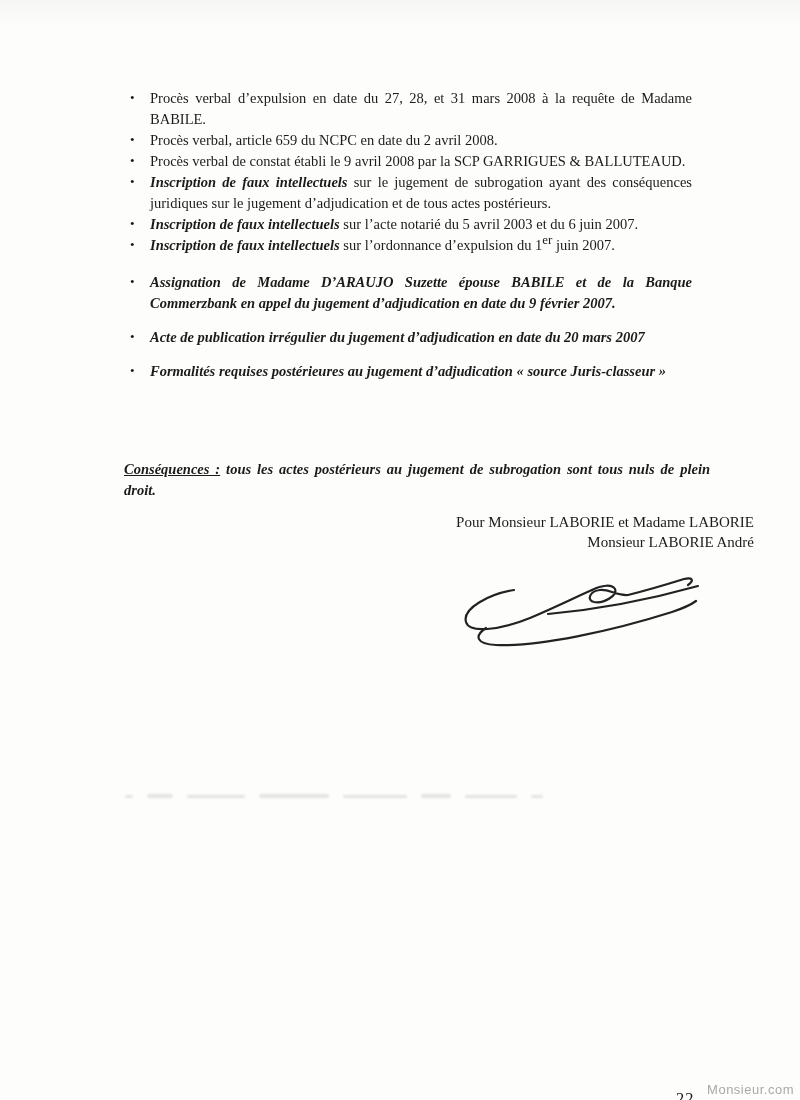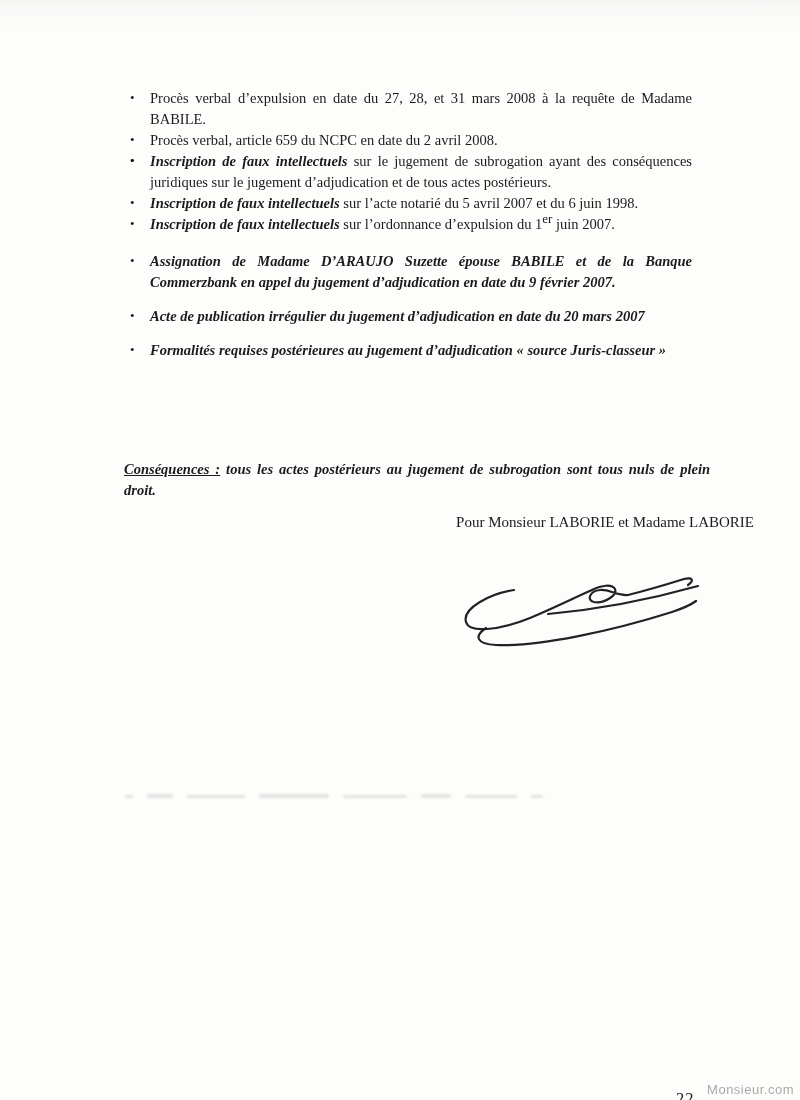--- a/index.html
+++ b/index.html
@@ -77,27 +77,27 @@
   <div class="scan-shade-top"></div>
 
   <ul class="bullets">
     <li>
       <span class="bullet">•</span><span class="lead"></span><span class="rest">Procès verbal d’expulsion en date du 27, 28, et 31 mars 2008 à la requête de Madame BABILE.</span>
     </li>
     <li>
       <span class="bullet">•</span><span class="lead"></span><span class="rest">Procès verbal, article 659 du NCPC en date du 2 avril 2008.</span>
     </li>
     <li>
-      <span class="bullet">•</span><span class="lead"></span>
+      <span class="bullet">•</span><span class="lead"></span><span class="rest">Procès verbal de constat établi le 9 avril 2008 par la SCP GARRIGUES &amp; BALLUTEAUD.</span>
     </li>
     <li>
       <span class="bullet">•</span><span class="lead">Inscription de faux intellectuels</span><span class="rest"> sur le jugement de subrogation ayant des conséquences juridiques sur le jugement d’adjudication et de tous actes postérieurs.</span>
     </li>
     <li>
-      <span class="bullet">•</span><span class="lead">Inscription de faux intellectuels</span><span class="rest"> sur l’acte notarié du 5 avril 2007 et du 6 juin 1998.</span>
+      <span class="bullet">•</span><span class="lead">Inscription de faux intellectuels</span><span class="rest"> sur l’acte notarié du 5 avril 2003 et du 6 juin 2007.</span>
     </li>
     <li>
       <span class="bullet">•</span><span class="lead">Inscription de faux intellectuels</span><span class="rest"> sur l’ordonnance d’expulsion du 1</span><sup>er</sup><span class="rest"> juin 2007.</span>
     </li>
     <li class="gap-lg allbold">
       <span class="bullet">•</span><span class="lead">Assignation de Madame D’ARAUJO Suzette épouse BABILE et de la Banque Commerzbank en appel du jugement d’adjudication en date du 9 février 2007.</span><span class="rest"></span>
     </li>
     <li class="gap allbold">
       <span class="bullet">•</span><span class="lead">Acte de publication irrégulier du jugement d’adjudication en date du 20 mars 2007</span><span class="rest"></span>
     </li>
@@ -105,20 +105,21 @@
       <span class="bullet">•</span><span class="lead">Formalités requises postérieures au jugement d’adjudication « source Juris-classeur »</span><span class="rest"></span>
     </li>
   </ul>
 
   <p class="consequences">
     <span class="c-label">Conséquences :</span><span> tous les actes postérieurs au jugement de subrogation sont tous nuls de plein droit.</span>
   </p>
 
   <div class="signoff">
     <div>Pour Monsieur LABORIE et Madame LABORIE</div>
+    <div>Monsieur LABORIE André</div>
   </div>
 
   <svg class="signature" width="252" height="96" viewBox="0 0 252 96" fill="none" xmlns="http://www.w3.org/2000/svg">
     <g stroke="#222" stroke-width="2.2" stroke-linecap="round" fill="none">
       <path d="M62 34 C 38 38, 10 52, 14 66 C 17 77, 46 75, 78 62 C 104 51, 126 40, 140 34"></path>
       <path d="M140 34 C 150 29, 160 28, 163 33 C 166 39, 152 48, 142 46 C 134 44, 138 35, 148 34 C 158 33, 164 40, 176 39"></path>
       <path d="M176 39 C 196 34, 216 28, 232 23 C 240 21, 243 24, 236 29"></path>
       <path d="M96 58 C 140 54, 196 44, 246 30"></path>
       <path d="M34 72 C 22 80, 24 88, 44 89 C 86 91, 160 75, 220 56 C 232 52, 240 48, 244 45"></path>
     </g>

